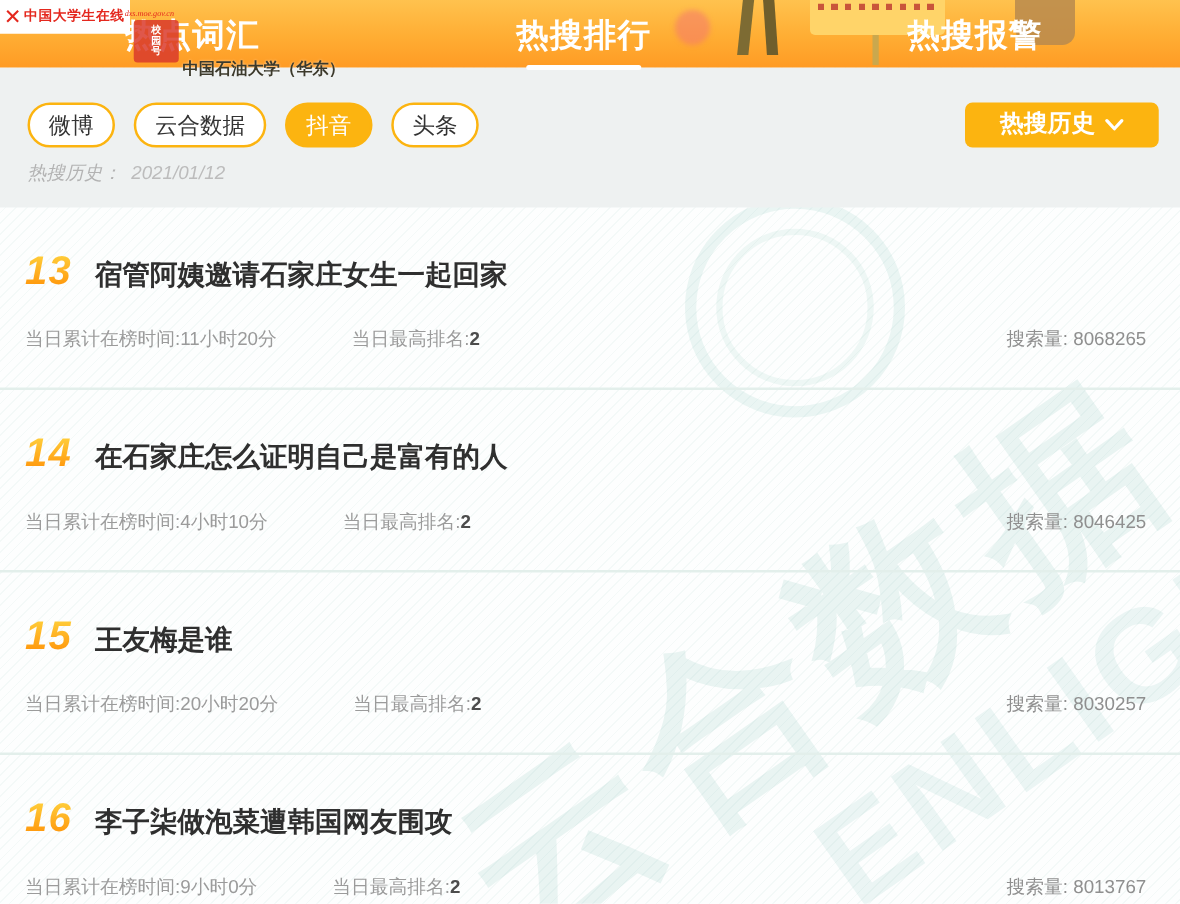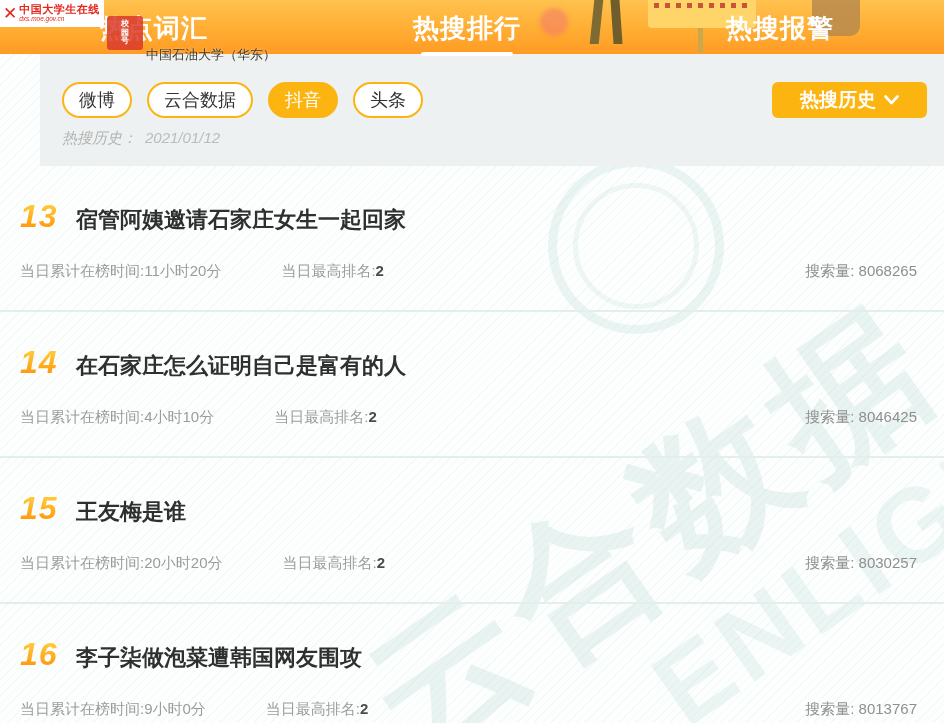--- a/index.html
+++ b/index.html
@@ -47,35 +47,35 @@
   .nav-tab{position:relative;color:#fff;font-size:26px;font-weight:600;letter-spacing:1px;
     text-align:center;cursor:pointer;padding-top:2px;}
   .nav-tab .underline{position:absolute;left:50%;transform:translateX(-50%);bottom:-10px;
     width:92px;height:4px;background:#fff;border-radius:2px;}
 
   
   .logo-box{position:absolute;left:0;top:0;width:104px;height:27px;background:#fff;
     z-index:4;display:flex;align-items:center;padding:1px 2px 1px 3px;box-sizing:border-box;}
   .logo-mark{color:#e4281e;font-weight:bold;font-style:italic;font-size:17px;line-height:1;
     margin-right:2px;}
-  .logo-texts{display:flex;flex-direction:column;line-height:1;}
+  .logo-texts{display:flex;line-height:1;font-family:Liberation Serif, serif;}
   .logo-title{color:#e4281e;font-weight:bold;font-size:11px;letter-spacing:0.5px;white-space:nowrap;}
   .logo-sub{color:#e4281e;font-size:6.5px;font-style:italic;margin-top:1px;}
 
   
   .school-badge{position:absolute;left:107px;top:2px;z-index:4;display:flex;align-items:center;}
   .stamp{width:36px;height:25px;background:rgba(217,57,43,0.85);border-radius:3px;
     color:#fff;font-size:8px;font-weight:bold;display:flex;align-items:center;justify-content:center;
     text-align:left;line-height:1.05;padding:17px;box-sizing:border-box;}
-  .school-name{margin-left:3px;color:#3c3a2c;font-size:13px;font-weight:normal;
+  .school-name{margin-left:3px;color:#3c3a2c;font-size:13px;font-weight:bold;
     text-shadow:0 0 2px rgba(255,255,255,0.6);white-space:nowrap;margin-top:44px;}
 
   
   .filters{position:relative;z-index:2;height:112px;background:#eef1f1;
-    padding:28px 17px 0 22px;box-sizing:border-box;margin-left:40px;}
+    padding:28px 17px 0 22px;box-sizing:border-box;}
   .pill-row{display:flex;align-items:center;}
   .pill{border:2px solid #fcb410;border-radius:19px;background:#fff;color:#333;
     font-size:18px;padding:5px 15px;margin-right:15px;cursor:pointer;line-height:22px;}
   .pill.active{background:#fcb410;color:#fff;border-color:#fcb410;}
   .history-btn{margin-left:auto;background:#fcb410;color:#fff;border:none;border-radius:6px;
     font-size:19px;font-weight:600;padding:7px 28px;display:flex;align-items:center;
     cursor:pointer;line-height:22px;font-family:inherit;}
   .history-btn svg{margin-left:8px;}
   .history-line{margin-top:11px;font-size:15px;color:#b3b3b3;font-style:italic;}
   .history-line .date{margin-left:8px;color:#bcbcbc;}

